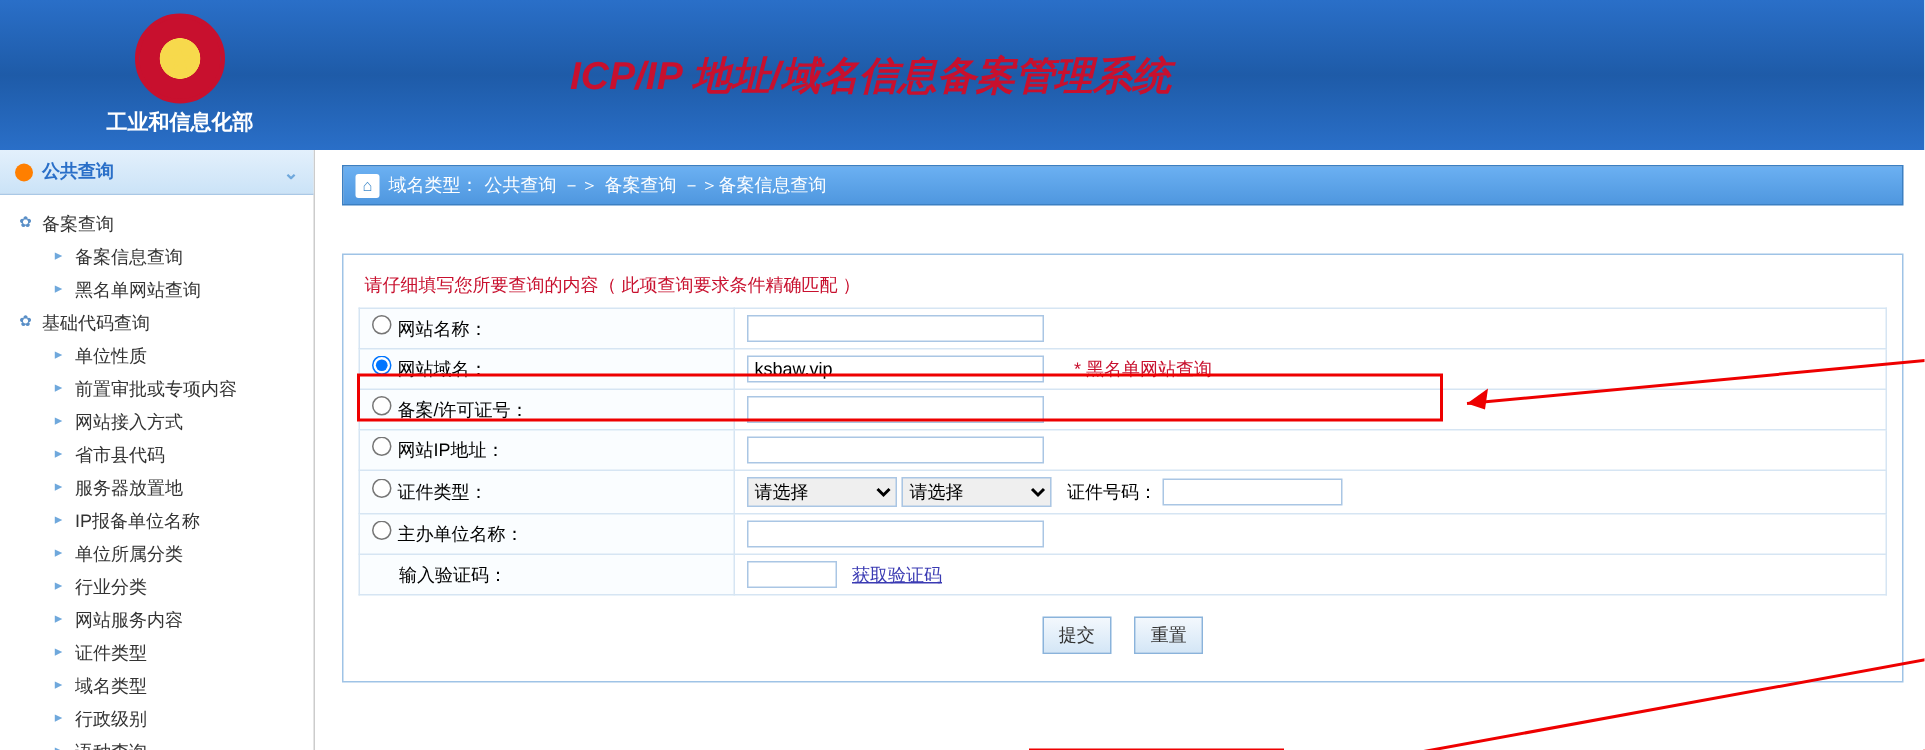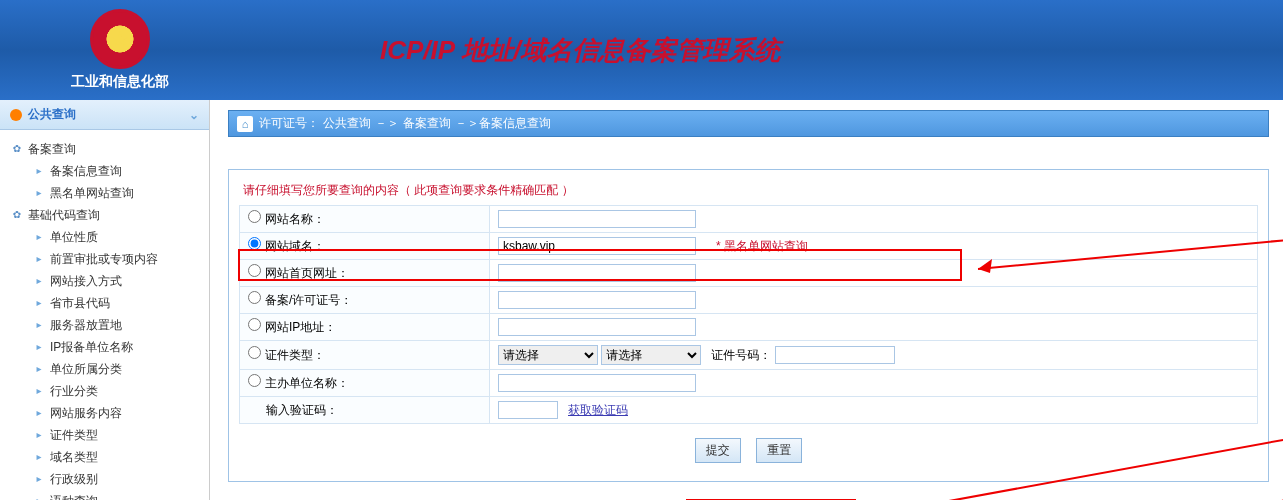--- a/index.html
+++ b/index.html
@@ -83,44 +83,40 @@
         <div class="tree-node level2"><span class="tree-icon pageico">▸</span>证件类型</div>
         <div class="tree-node level2"><span class="tree-icon pageico">▸</span>域名类型</div>
         <div class="tree-node level2"><span class="tree-icon pageico">▸</span>行政级别</div>
         <div class="tree-node level2"><span class="tree-icon pageico">▸</span>语种查询</div>
       </div>
   </div>
 
   <div class="content">
     <div class="breadcrumb">
       <span class="home">⌂</span>
-      <span>许可证号：</span>
+      <span>域名类型：</span>
       <a href="#">公共查询</a>
       <span>－＞</span>
       <a href="#">备案查询</a>
       <span>－＞</span>
       <span>备案信息查询</span>
     </div>
 
     <div class="panel-wrap">
     <div class="form-panel">
       <div class="form-tip">请仔细填写您所要查询的内容（ 此项查询要求条件精确匹配 ）</div>
       <table class="form-table">
         <tbody>
               <tr>
           <td class="label-cell"><input type="radio" name="q" class="radio" style=""><span>网站名称：</span></td>
           <td class="input-cell"><input type="text" style=""></td>
         </tr>
         <tr>
           <td class="label-cell"><input type="radio" name="q" class="radio" checked="" style=""><span>网站域名：</span></td>
           <td class="input-cell"><input type="text" value="ksbaw.vip" style=""><span class="note">* 黑名单网站查询</span></td>
-        </tr>
-        <tr>
-          <td class="label-cell"><input type="radio" name="q" class="radio" style=""><span>网站首页网址：</span></td>
-          <td class="input-cell"><input type="text" style=""></td>
         </tr>
         <tr>
           <td class="label-cell"><input type="radio" name="q" class="radio" style=""><span>备案/许可证号：</span></td>
           <td class="input-cell"><input type="text" style=""></td>
         </tr>
         <tr>
           <td class="label-cell"><input type="radio" name="q" class="radio" style=""><span>网站IP地址：</span></td>
           <td class="input-cell"><input type="text" style=""></td>
         </tr>
         <tr>

